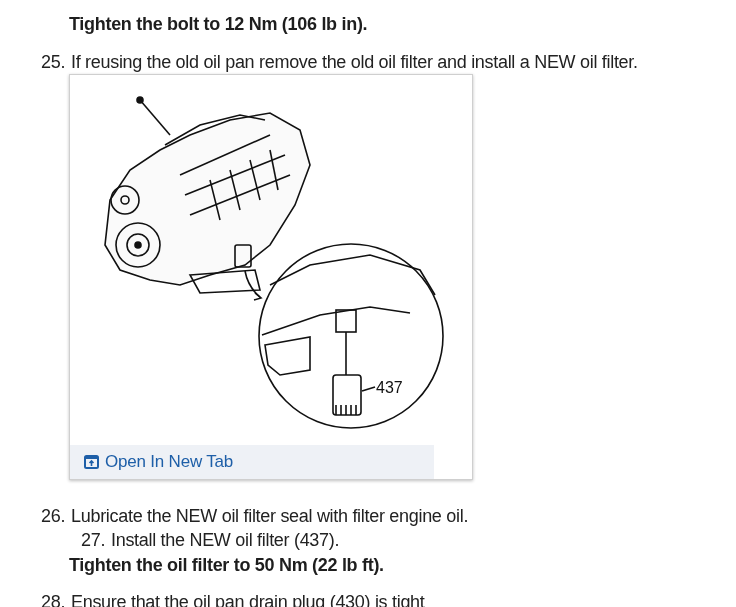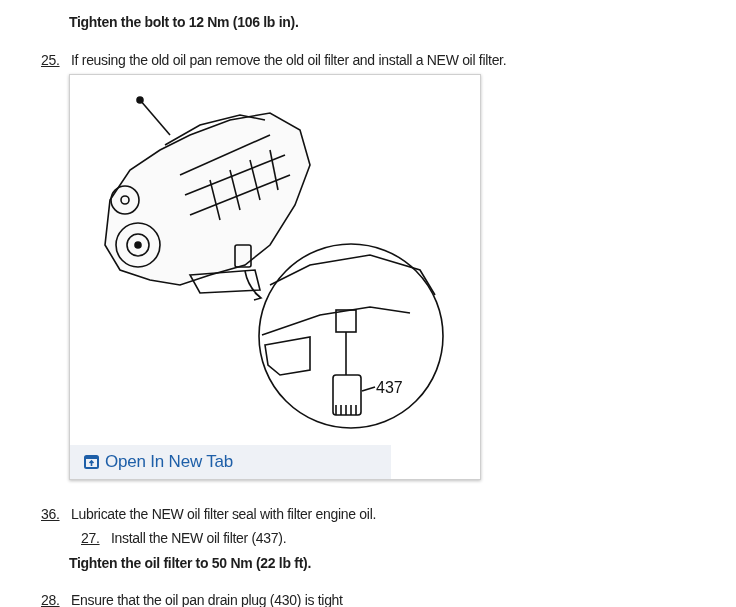--- a/index.html
+++ b/index.html
@@ -1,29 +1,29 @@
 <!DOCTYPE html>
 <html><head>
 <meta charset="utf-8">
 <style>
   html, body { margin: 0; padding: 0; background: #ffffff; }
   body {
     width: 736px; height: 607px; overflow: hidden; position: relative;
     font-family: "Liberation Sans", sans-serif; color: #222;
   }
-  .line { position: absolute; font-size: 14px; letter-spacing: -0.3px; white-space: nowrap; }
+  .line { position: absolute; font-size: 18px; letter-spacing: -0.3px; white-space: nowrap; }
   .bold { font-weight: bold; color: #1e1e1e; }
-  .num { display: inline-block; width: 30px; text-align: left; text-decoration: underline; }
+  .num { display: inline-block; width: 30px; text-align: left; }
   .figure {
     position: absolute; left: 69px; top: 74px; width: 402px; height: 404px;
-    border: 1px solid #cfcfcf; box-shadow: 0 1px 3px rgba(0,0,0,0.25); background: #fff; padding-left: 8px;
+    border: 1px solid #cfcfcf; box-shadow: 0 1px 3px rgba(0,0,0,0.25); background: #fff;
   }
   .fig-img { position: absolute; left: 0; top: 0; width: 402px; height: 370px; }
   .fig-footer {
-    position: absolute; left: 0; bottom: 0; width: 321px; height: 34px;
+    position: absolute; left: 0; bottom: 0; width: 364px; height: 34px;
     background: #eef1f6; display: flex; align-items: center; justify-content: space-between;
     box-sizing: border-box; padding: 0 8px 0 14px;
   }
   .fig-link { color: #1e5fa8; font-size: 17px; display: flex; align-items: center; gap: 6px; cursor: pointer; letter-spacing: -0.2px; }
   .icon { display: inline-block; }
 </style>
 </head>
 <body>
 
 <div class="line bold" style="left:69px; top:14px;">Tighten the bolt to 12 Nm (106 lb in).</div>
@@ -75,21 +75,21 @@
         <rect x="1" y="1" width="13" height="12" rx="1.5" fill="none" stroke="#1e5fa8" stroke-width="2"></rect>
         <rect x="1" y="1" width="13" height="3" fill="#1e5fa8"></rect>
         <path d="M7.5 11 L7.5 6 M5.5 8 L7.5 6 L9.5 8" stroke="#1e5fa8" stroke-width="1.6" fill="none"></path>
       </svg>
       <span>Open In New Tab</span>
     </div>
   </div>
 </div>
 
 <div class="line" style="left:41px; top:506px;">
-  <span class="num">36.</span><span>Lubricate the NEW oil filter seal with filter engine oil.</span>
+  <span class="num">26.</span><span>Lubricate the NEW oil filter seal with filter engine oil.</span>
 </div>
 <div class="line" style="left:41px; top:530px;margin-left:40px;">
   <span class="num">27.</span><span>Install the NEW oil filter (437).</span>
 </div>
 <div class="line bold" style="left:69px; top:555px;">Tighten the oil filter to 50 Nm (22 lb ft).</div>
 <div class="line" style="left:41px; top:592px;">
   <span class="num">28.</span><span>Ensure that the oil pan drain plug (430) is tight</span>
 </div>
 
 </body></html>

